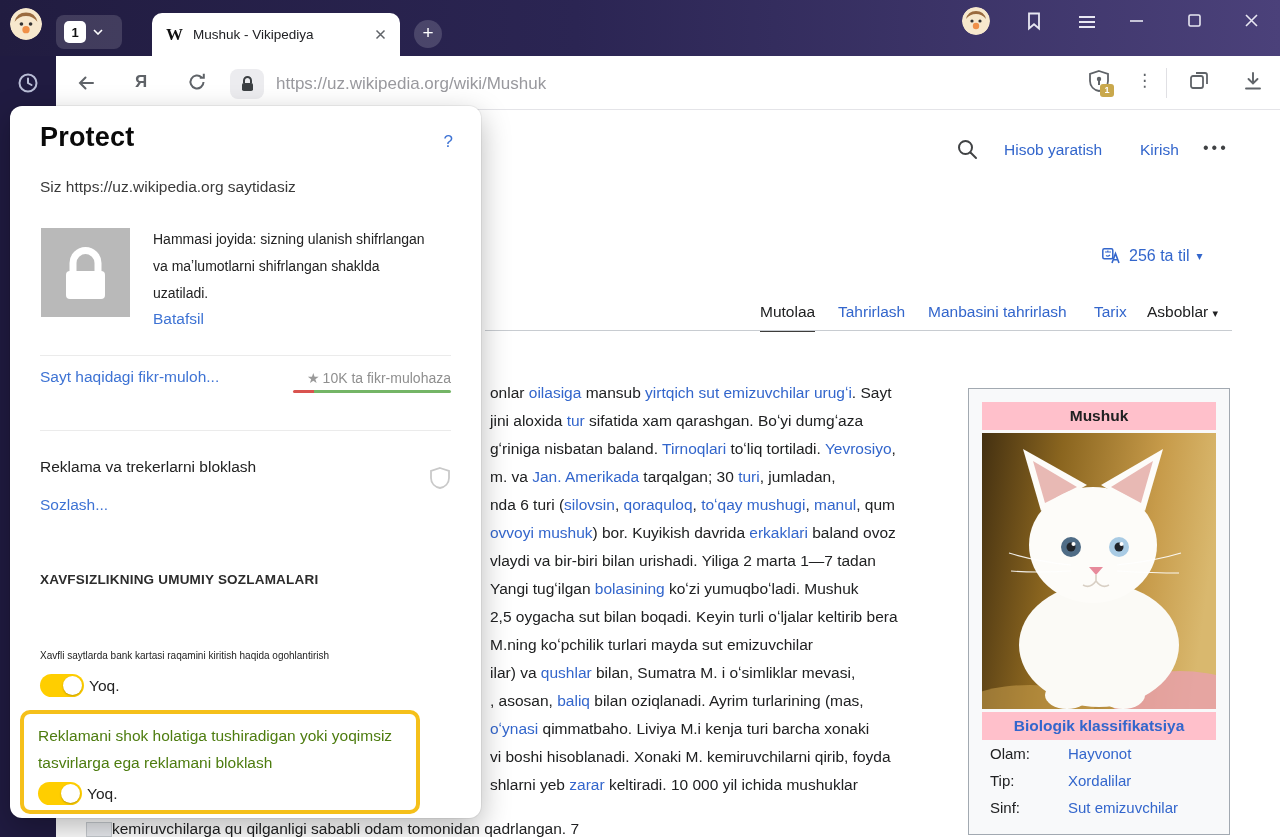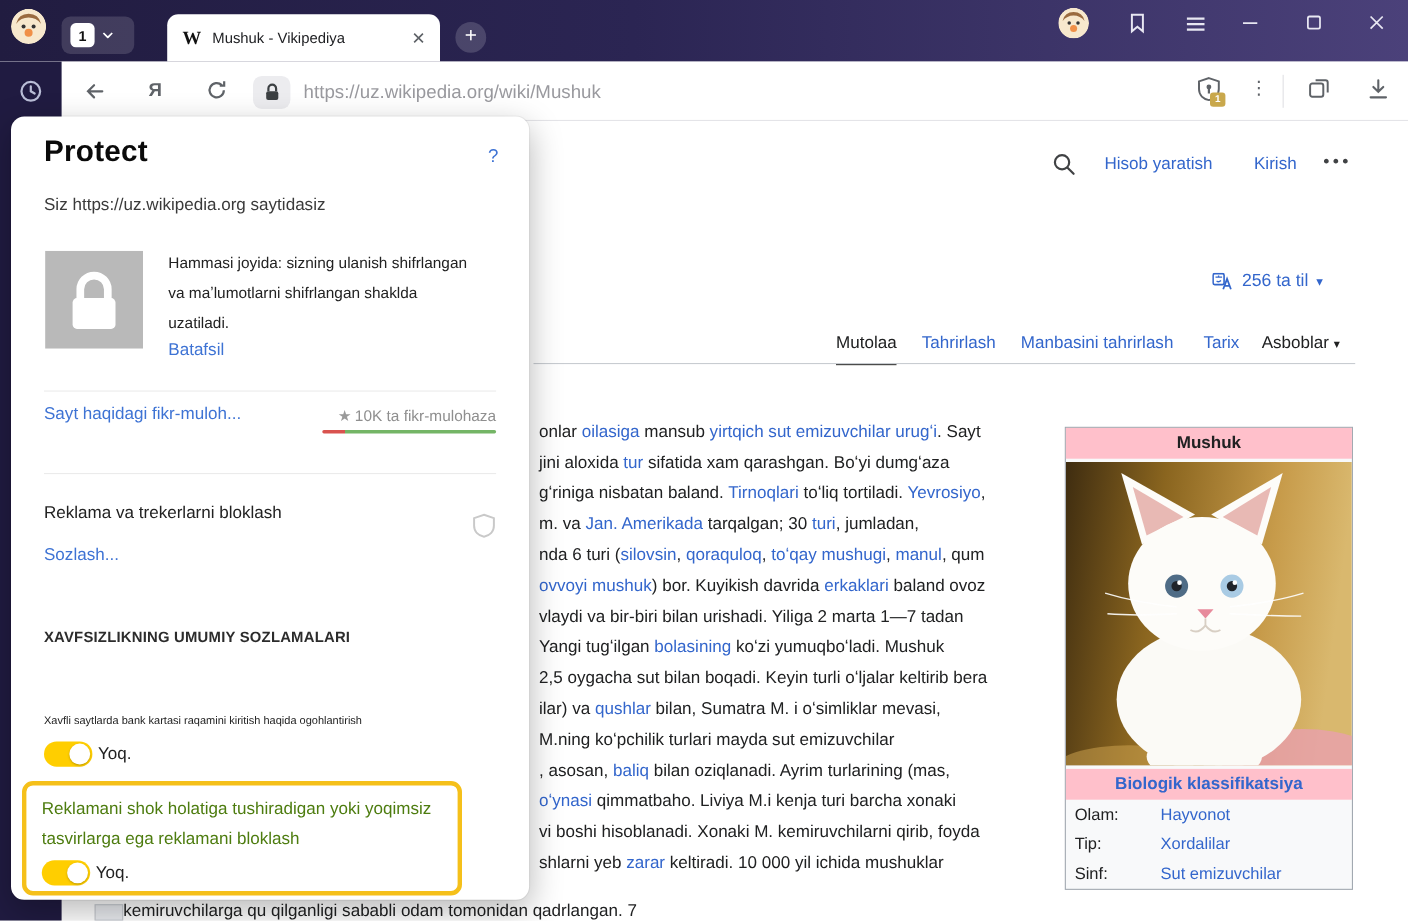--- a/index.html
+++ b/index.html
@@ -51,21 +51,21 @@
   .wtab{position:absolute;top:303px;font-size:15.5px;color:#3366cc;white-space:nowrap}
   .wtab-active{color:#202122;padding-bottom:9px;border-bottom:2.5px solid #3d3d3b}
   .wtab-dark{color:#202122}
   #tabs-underline{position:absolute;left:485px;top:330px;width:747px;height:1px;background:#c8ccd1}
   #article{position:absolute;left:490px;top:379px;width:470px;font-size:15.5px;color:#202122}
   .art-line{height:28px;line-height:28px;white-space:nowrap}
   #bottom-line{position:absolute;left:112px;top:820px;width:820px;font-size:15.5px;color:#202122;white-space:nowrap}
   #partial-thumb{position:absolute;left:86px;top:822px;width:26px;height:15px;background:#eaecf0;border:1px solid #c8ccd1}
 
   
-  #infobox{position:absolute;left:968px;top:388px;width:262px;background:#f8f9fa;border:1px solid #a2a9b1;padding:0}
+  #infobox{position:absolute;left:968px;top:388px;width:262px;background:#f8f9fa;border:1px solid #a2a9b1;padding:13px}
   .ib-header{background:#ffc0cb;text-align:center;font-weight:700;font-size:15.5px;color:#202122;padding:5px 0}
   .ib-img{width:100%;height:276px;margin:3px 0;overflow:hidden}
   .ib-class{background:#ffc0cb;text-align:center;font-weight:700;font-size:15.5px;color:#3366cc;padding:5px 0}
   .ib-row{display:flex;padding:5px 8px;font-size:15px}
   .ib-label{width:78px;color:#202122}
   .ib-val{color:#3366cc}
 
   
   #protect{position:absolute;left:10px;top:106px;width:471px;height:712px;background:#fff;border-radius:12px;
     box-shadow:0 10px 30px rgba(0,0,0,.28),0 0 0 1px rgba(0,0,0,.05);z-index:40}
@@ -242,22 +242,22 @@
 <div id="article">
     <div class="art-line"><span>onlar </span><span class="link">oilasiga</span><span> mansub </span><span class="link">yirtqich sut emizuvchilar urugʻi</span><span>. Sayt</span></div>
     <div class="art-line"><span>jini aloxida </span><span class="link">tur</span><span> sifatida xam qarashgan. Boʻyi dumgʻaza</span></div>
     <div class="art-line"><span>gʻriniga nisbatan baland. </span><span class="link">Tirnoqlari</span><span> toʻliq tortiladi. </span><span class="link">Yevrosiyo</span><span>,</span></div>
     <div class="art-line"><span>m. va </span><span class="link">Jan. Amerikada</span><span> tarqalgan; 30 </span><span class="link">turi</span><span>, jumladan,</span></div>
     <div class="art-line"><span>nda 6 turi (</span><span class="link">silovsin</span><span>, </span><span class="link">qoraquloq</span><span>, </span><span class="link">toʻqay mushugi</span><span>, </span><span class="link">manul</span><span>, qum</span></div>
     <div class="art-line"><span class="link">ovvoyi mushuk</span><span>) bor. Kuyikish davrida </span><span class="link">erkaklari</span><span> baland ovoz</span></div>
     <div class="art-line"><span>vlaydi va bir-biri bilan urishadi. Yiliga 2 marta 1—7 tadan</span></div>
     <div class="art-line"><span>Yangi tugʻilgan </span><span class="link">bolasining</span><span> koʻzi yumuqboʻladi. Mushuk</span></div>
     <div class="art-line"><span>2,5 oygacha sut bilan boqadi. Keyin turli oʻljalar keltirib bera</span></div>
+    <div class="art-line"><span>M.ning koʻpchilik turlari mayda sut emizuvchilar</span></div>
     <div class="art-line"><span>ilar) va </span><span class="link">qushlar</span><span> bilan, Sumatra M. i oʻsimliklar mevasi,</span></div>
-    <div class="art-line"><span>M.ning koʻpchilik turlari mayda sut emizuvchilar</span></div>
     <div class="art-line"><span>, asosan, </span><span class="link">baliq</span><span> bilan oziqlanadi. Ayrim turlarining (mas,</span></div>
     <div class="art-line"><span class="link">oʻynasi</span><span> qimmatbaho. Liviya M.i kenja turi barcha xonaki</span></div>
     <div class="art-line"><span>vi boshi hisoblanadi. Xonaki M. kemiruvchilarni qirib, foyda</span></div>
     <div class="art-line"><span>shlarni yeb </span><span class="link">zarar</span><span> keltiradi. 10 000 yil ichida mushuklar</span></div>
   </div>
 <div id="bottom-line">kemiruvchilarga qu qilganligi sababli odam tomonidan qadrlangan. 7</div>
 <div id="partial-thumb"></div>
 
 <div id="infobox">
   <div class="ib-header">Mushuk</div>

